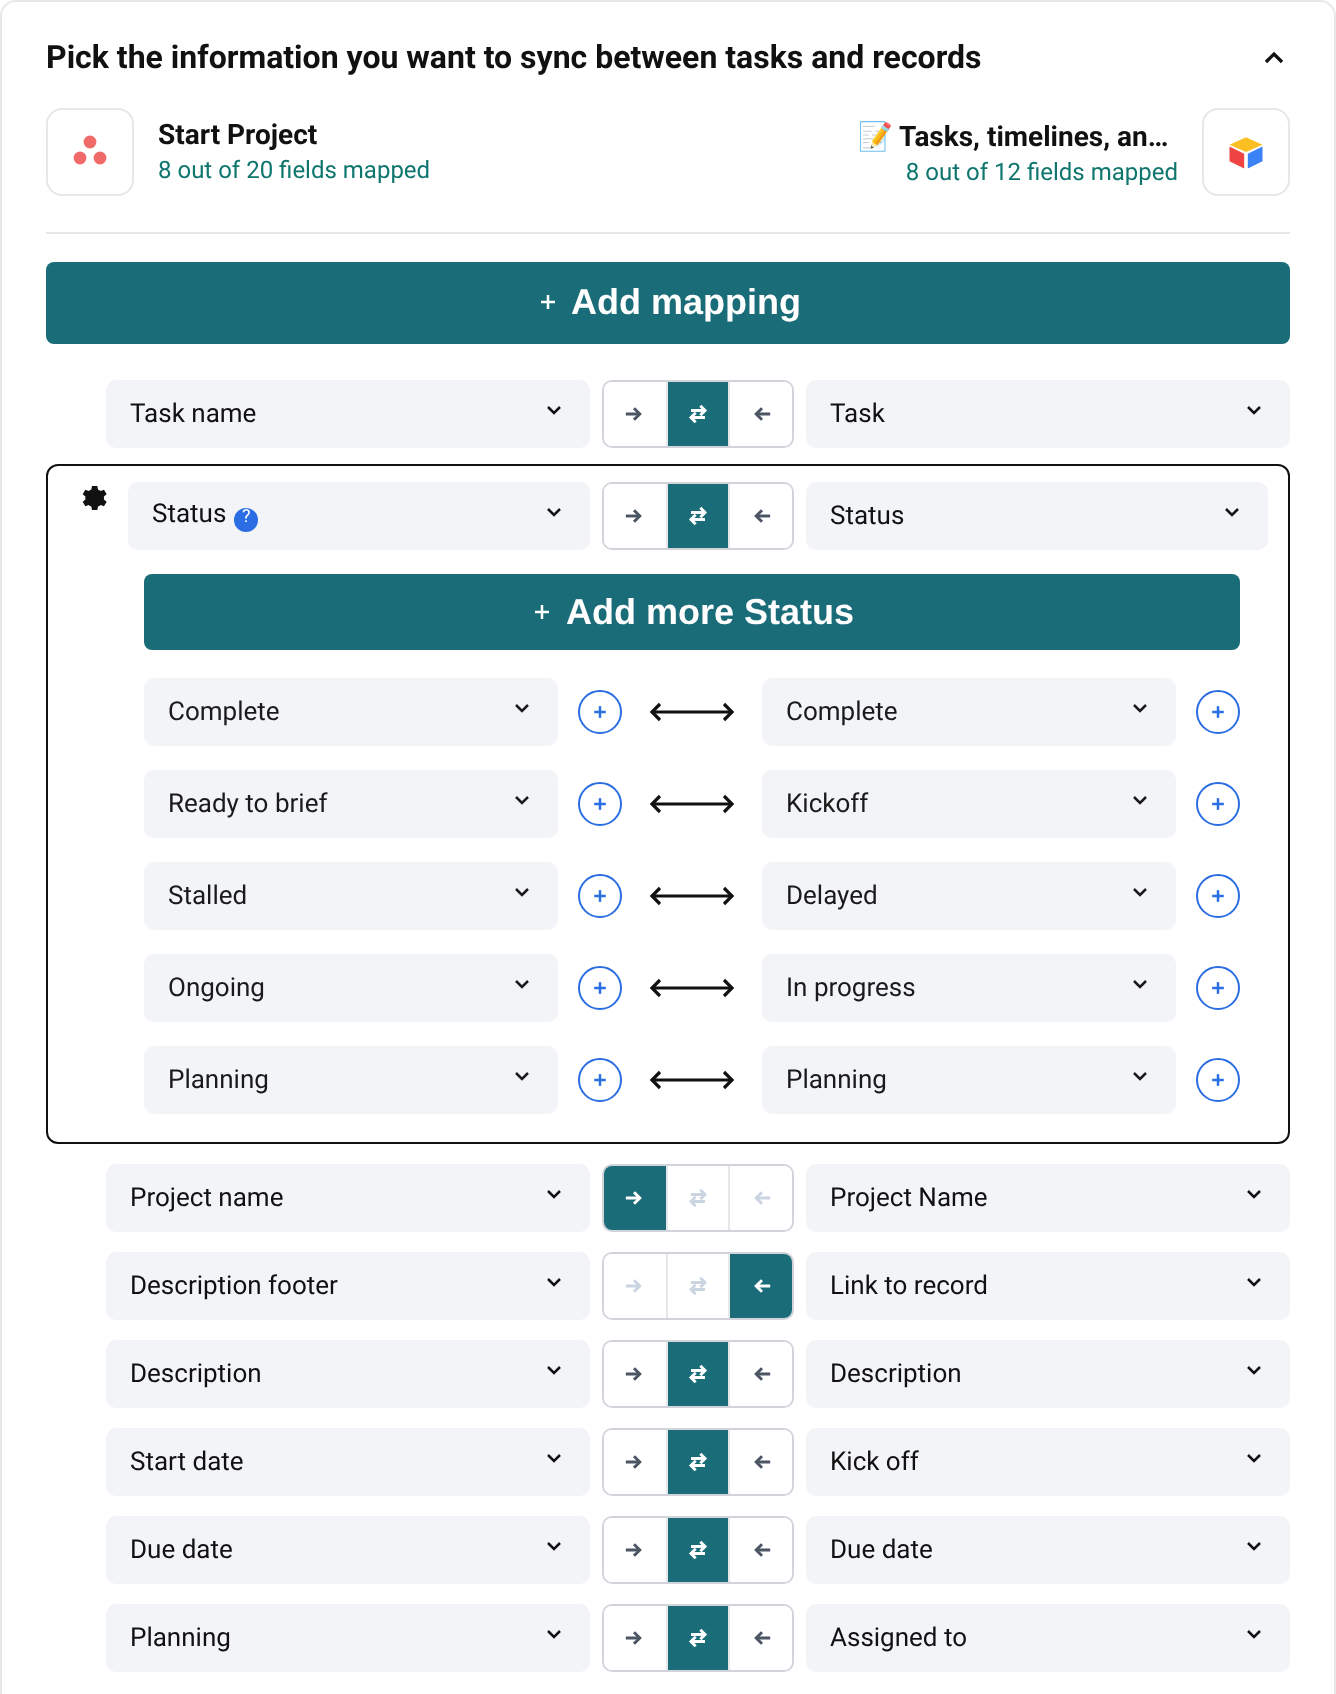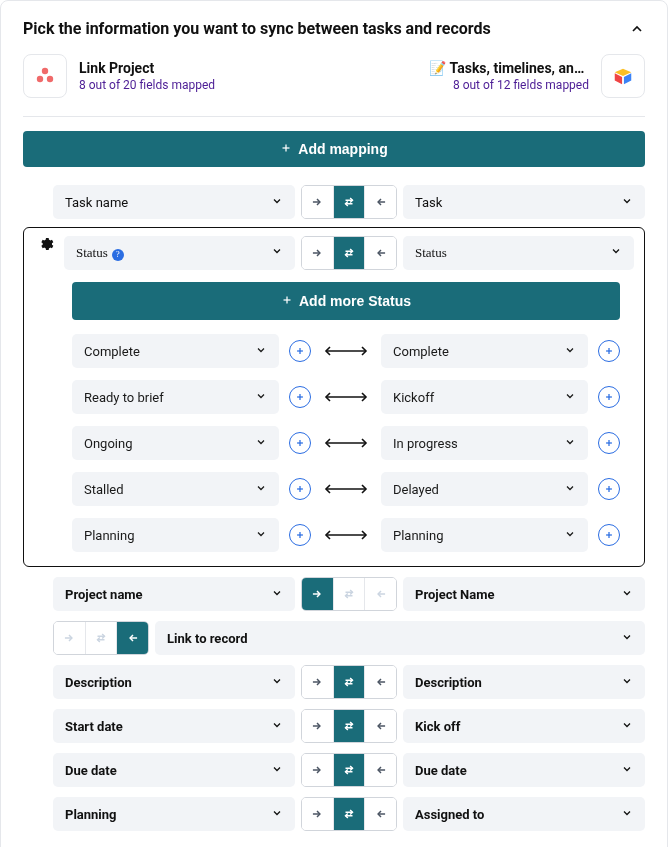--- a/index.html
+++ b/index.html
@@ -42,38 +42,38 @@
   .app-icon {
     width: 44px; height: 44px;
     border: 1px solid #e5e7eb;
     border-radius: 8px;
     display: flex; align-items: center; justify-content: center;
     flex-shrink: 0;
   }
   .app-text { display:flex; flex-direction:column; gap:2px; }
   .app-block.right .app-text { align-items: flex-end; text-align: right; }
   .app-name { font-weight: 700; font-size: 14px; color:#111; white-space: nowrap; overflow: hidden; text-overflow: ellipsis; max-width: 160px;}
-  .app-sub { color: #4c1d95; font-size: 12px; }
+  .app-sub { color: #0f766e; font-size: 12px; }
 
   .divider { height:1px; background:#e5e7eb; margin: 0 22px 14px 22px; }
 
   .content { padding: 0 22px 22px 22px; }
 
   .btn-teal {
     background: #1a6c79;
     color: #fff;
     border: none;
     border-radius: 4px;
     padding: 10px 14px;
     display: flex;
     align-items: center;
     justify-content: center;
     gap: 6px;
     width: 100%;
-    font-size: 14px;
+    font-size: 18px;
     font-weight: 600;
     cursor: pointer;
   }
   .plus { font-weight: 400; }
 
   .map-row {
     display: flex;
     align-items: flex-start;
     gap: 6px;
     padding: 2px 0;
@@ -154,21 +154,21 @@
     cursor:pointer;
   }
   .circle-plus svg { display:block; }
   .double-arrow {
     width:50px; flex-shrink:0;
     display:flex; align-items:center; justify-content:center;
     color:#111;
   }
   .double-arrow svg { display:block; }
 
-  .regular-section { margin-top: 8px; font-weight: bold; }
+  .regular-section { margin-top: 8px; }
   .regular-section .map-row { margin-top: 6px; }
 
   .first-section { margin-top: 16px; }
 </style>
 </head>
 <body>
 
 <div class="panel">
 
   <div class="panel-header">
@@ -183,21 +183,21 @@
   <div class="apps-row">
     <div class="app-block">
       <div class="app-icon">
         <svg width="24" height="24" viewBox="0 0 24 24">
             <circle cx="12" cy="7" r="3.2" fill="#f06a6a"></circle>
             <circle cx="7" cy="15" r="3.2" fill="#f06a6a"></circle>
             <circle cx="17" cy="15" r="3.2" fill="#f06a6a"></circle>
           </svg>
       </div>
       <div class="app-text">
-        <div class="app-name">Link Project</div>
+        <div class="app-name">Start Project</div>
         <div class="app-sub">8 out of 20 fields mapped</div>
       </div>
     </div>
     <div class="app-block right">
       <div class="app-icon">
         <svg width="22" height="22" viewBox="0 0 24 24">
             <polygon points="3,8 12,4 21,8 12,12" fill="#fbbf24"></polygon>
             <polygon points="3,9 11,13 11,21 3,17" fill="#ef4444"></polygon>
             <polygon points="13,13 21,9 21,17 13,21" fill="#3b82f6"></polygon>
           </svg>
@@ -258,21 +258,21 @@
           <span>Task</span>
           <span class="chev"><svg width="12" height="12" viewBox="0 0 24 24" fill="none" stroke="currentColor" stroke-width="2.5">
                 <polyline points="6 9 12 15 18 9"></polyline>
               </svg></span>
         </div>
       </div>
     </div>
 
     <div class="expanded-box">
 
-      <div class="map-row" style="padding:0 10px;font-family:Liberation Serif, serif;">
+      <div class="map-row" style="padding:0 10px;">
         <div class="gutter">
           <svg class="gear" viewBox="0 0 24 24" fill="#111">
               <path d="M12 8a4 4 0 100 8 4 4 0 000-8zm9 4a7.9 7.9 0 00-.1-1.2l2.1-1.6-2-3.4-2.5 1a8 8 0 00-2-1.2L16 3h-4l-.5 2.6a8 8 0 00-2 1.2l-2.5-1-2 3.4 2.1 1.6A8 8 0 007 12c0 .4 0 .8.1 1.2l-2.1 1.6 2 3.4 2.5-1a8 8 0 002 1.2L12 21h4l.5-2.6a8 8 0 002-1.2l2.5 1 2-3.4-2.1-1.6c.1-.4.1-.8.1-1.2z"></path>
             </svg>
         </div>
         <div class="select-pill">
           <span><span>Status</span><span class="info-dot">?</span></span>
           <span class="chev"><svg width="12" height="12" viewBox="0 0 24 24" fill="none" stroke="currentColor" stroke-width="2.5">
                 <polyline points="6 9 12 15 18 9"></polyline>
               </svg></span>
@@ -380,73 +380,73 @@
               </div>
               <div class="circle-plus">
                 <svg width="10" height="10" viewBox="0 0 24 24" fill="none" stroke="currentColor" stroke-width="3">
                   <line x1="12" y1="5" x2="12" y2="19"></line>
                   <line x1="5" y1="12" x2="19" y2="12"></line>
                 </svg>
               </div>
             </div>
             <div class="val-row">
               <div class="val-pill">
-                <span>Ongoing</span>
+                <span>Stalled</span>
                 <span><svg width="12" height="12" viewBox="0 0 24 24" fill="none" stroke="currentColor" stroke-width="2.5">
                     <polyline points="6 9 12 15 18 9"></polyline>
                   </svg></span>
               </div>
               <div class="circle-plus">
                 <svg width="10" height="10" viewBox="0 0 24 24" fill="none" stroke="currentColor" stroke-width="3">
                   <line x1="12" y1="5" x2="12" y2="19"></line>
                   <line x1="5" y1="12" x2="19" y2="12"></line>
                 </svg>
               </div>
               <div class="double-arrow">
                 <svg width="48" height="12" viewBox="0 0 48 12" fill="none" stroke="#111" stroke-width="1.6">
                   <line x1="4" y1="6" x2="44" y2="6"></line>
                   <polyline points="8 2 4 6 8 10"></polyline>
                   <polyline points="40 2 44 6 40 10"></polyline>
                 </svg>
               </div>
               <div class="val-pill">
-                <span>In progress</span>
+                <span>Delayed</span>
                 <span><svg width="12" height="12" viewBox="0 0 24 24" fill="none" stroke="currentColor" stroke-width="2.5">
                     <polyline points="6 9 12 15 18 9"></polyline>
                   </svg></span>
               </div>
               <div class="circle-plus">
                 <svg width="10" height="10" viewBox="0 0 24 24" fill="none" stroke="currentColor" stroke-width="3">
                   <line x1="12" y1="5" x2="12" y2="19"></line>
                   <line x1="5" y1="12" x2="19" y2="12"></line>
                 </svg>
               </div>
             </div>
             <div class="val-row">
               <div class="val-pill">
-                <span>Stalled</span>
+                <span>Ongoing</span>
                 <span><svg width="12" height="12" viewBox="0 0 24 24" fill="none" stroke="currentColor" stroke-width="2.5">
                     <polyline points="6 9 12 15 18 9"></polyline>
                   </svg></span>
               </div>
               <div class="circle-plus">
                 <svg width="10" height="10" viewBox="0 0 24 24" fill="none" stroke="currentColor" stroke-width="3">
                   <line x1="12" y1="5" x2="12" y2="19"></line>
                   <line x1="5" y1="12" x2="19" y2="12"></line>
                 </svg>
               </div>
               <div class="double-arrow">
                 <svg width="48" height="12" viewBox="0 0 48 12" fill="none" stroke="#111" stroke-width="1.6">
                   <line x1="4" y1="6" x2="44" y2="6"></line>
                   <polyline points="8 2 4 6 8 10"></polyline>
                   <polyline points="40 2 44 6 40 10"></polyline>
                 </svg>
               </div>
               <div class="val-pill">
-                <span>Delayed</span>
+                <span>In progress</span>
                 <span><svg width="12" height="12" viewBox="0 0 24 24" fill="none" stroke="currentColor" stroke-width="2.5">
                     <polyline points="6 9 12 15 18 9"></polyline>
                   </svg></span>
               </div>
               <div class="circle-plus">
                 <svg width="10" height="10" viewBox="0 0 24 24" fill="none" stroke="currentColor" stroke-width="3">
                   <line x1="12" y1="5" x2="12" y2="19"></line>
                   <line x1="5" y1="12" x2="19" y2="12"></line>
                 </svg>
               </div>
@@ -521,20 +521,26 @@
           </div>
           <div class="select-pill">
             <span>Project Name</span>
             <span class="chev"><svg width="12" height="12" viewBox="0 0 24 24" fill="none" stroke="currentColor" stroke-width="2.5">
                 <polyline points="6 9 12 15 18 9"></polyline>
               </svg></span>
           </div>
         </div>
         <div class="map-row">
           <div class="gutter"></div>
+          <div class="select-pill">
+            <span>Description footer</span>
+            <span class="chev"><svg width="12" height="12" viewBox="0 0 24 24" fill="none" stroke="currentColor" stroke-width="2.5">
+                <polyline points="6 9 12 15 18 9"></polyline>
+              </svg></span>
+          </div>
           <div class="dir-group">
             <div class="dir-btn muted">
               <svg width="14" height="14" viewBox="0 0 24 24" fill="none" stroke="currentColor" stroke-width="2.5">
                 <line x1="5" y1="12" x2="17" y2="12"></line>
                 <polyline points="12 7 17 12 12 17"></polyline>
               </svg>
             </div>
             <div class="dir-btn muted">
               <svg width="14" height="14" viewBox="0 0 24 24" fill="none" stroke="currentColor" stroke-width="2.5">
                 <line x1="6" y1="9" x2="18" y2="9"></line>

